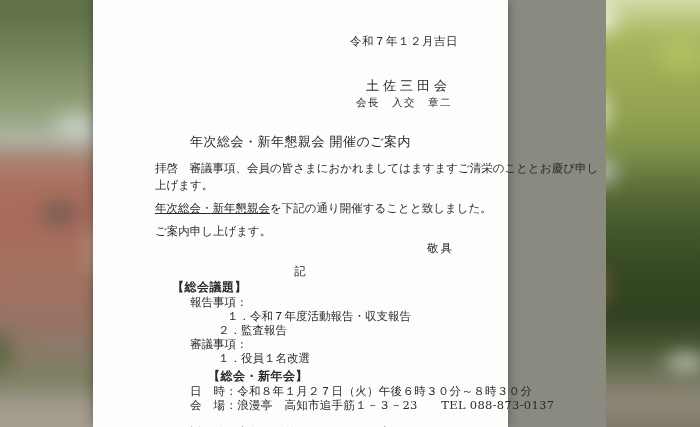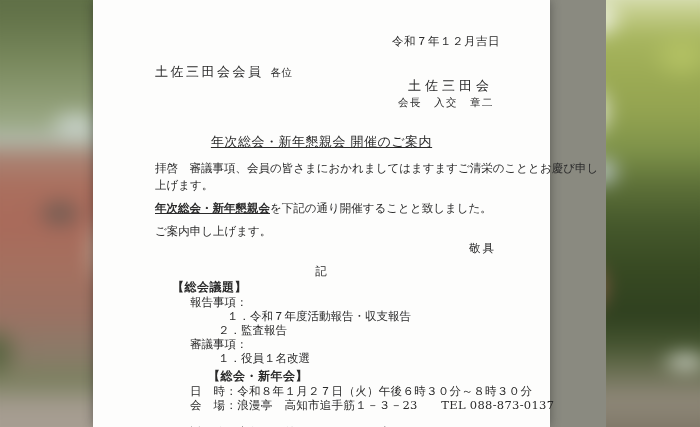--- a/index.html
+++ b/index.html
@@ -32,35 +32,35 @@
       radial-gradient(30px 45px at 4% 66%, #96604e 0%, rgba(150,96,78,0) 70%),
       radial-gradient(40px 22px at 75% 82%, #c8cec0 0%, rgba(200,206,192,0) 70%),
       radial-gradient(50px 40px at 72% 16%, #b6c465 0%, rgba(182,196,101,0) 70%),
       linear-gradient(180deg,
         #e8ecd8 0%, #c6cf8e 6%, #a7b55e 12%, #9cab54 20%, #93a350 28%,
         #7f934a 36%, #5d7038 44%, #46592c 52%, #374922 62%, #2f401f 72%,
         #44532f 78%, #6a6f52 84%, #8e8778 90%, #827b6b 96%, #6f6a5c 100%);
   }
   
   .page{
-    position:absolute;left:93px;top:0;width:457px;height:427px;
+    position:absolute;left:93px;top:0;width:415px;height:427px;
     background:#fdfdfc;box-shadow:0 0 10px rgba(30,30,30,.45);
     color:#2a2a2a;
   }
   .ln{position:absolute;white-space:nowrap;font-size:11.5px;line-height:1.25;color:#2a2a2a;}
   .date-line{top:34px;right:50px;letter-spacing:.5px;}
   .recipient-line{top:64px;left:62px;font-size:13px;letter-spacing:2.5px;}
   .recipient-suffix{font-size:10.5px;letter-spacing:.5px;margin-left:7px;}
   .sender-org{top:78px;right:57px;font-size:13px;letter-spacing:4px;}
   .sender-person{top:96px;right:56px;font-size:10.5px;letter-spacing:1.5px;}
-  .doc-title{top:134px;left:0;right:0;text-align:center;font-size:13px;letter-spacing:.5px;text-decoration:underline;}
+  .doc-title{top:134px;left:0;right:0;text-align:center;font-size:13px;letter-spacing:.5px;}
   .greet1{top:161px;left:62px;}
   .greet2{top:178px;left:62px;}
   .announce{top:201px;left:62px;}
-  .announce .emph{font-weight:bold;text-decoration:underline;}
+  .announce .emph{font-weight:normal;text-decoration:underline;}
   .invite{top:224px;left:62px;}
   .closing{top:241px;right:54px;letter-spacing:2px;}
   .record-mark{top:264px;left:0;right:0;text-align:center;letter-spacing:1px;}
   .h-bold{font-weight:bold;font-size:12px;letter-spacing:.5px;}
   .agenda-heading{top:280px;left:79px;}
   .report-label{top:295px;left:97px;}
   .report-item-1{top:309px;left:134px;}
   .report-item-2{top:323px;left:125px;}
   .delib-label{top:337px;left:97px;}
   .delib-item-1{top:351px;left:125px;}
@@ -78,23 +78,20 @@
 </div>
 
 <div class="bg-strip bg-right">
   <div class="inner"></div>
 </div>
 
 <div class="page">
 
   <div class="ln date-line">令和７年１２月吉日</div>
 
-  <div class="ln recipient-line">
-    <span>土佐三田会会員</span><span class="recipient-suffix">各位</span>
-  </div>
 
   <div class="ln sender-org">土佐三田会</div>
   <div class="ln sender-person">会長　入交　章二</div>
 
   <div class="ln doc-title">年次総会・新年懇親会 開催のご案内</div>
 
   <div class="ln greet1">拝啓　審議事項、会員の皆さまにおかれましてはますますご清栄のこととお慶び申し</div>
   <div class="ln greet2">上げます。</div>
 
   <div class="ln announce">

